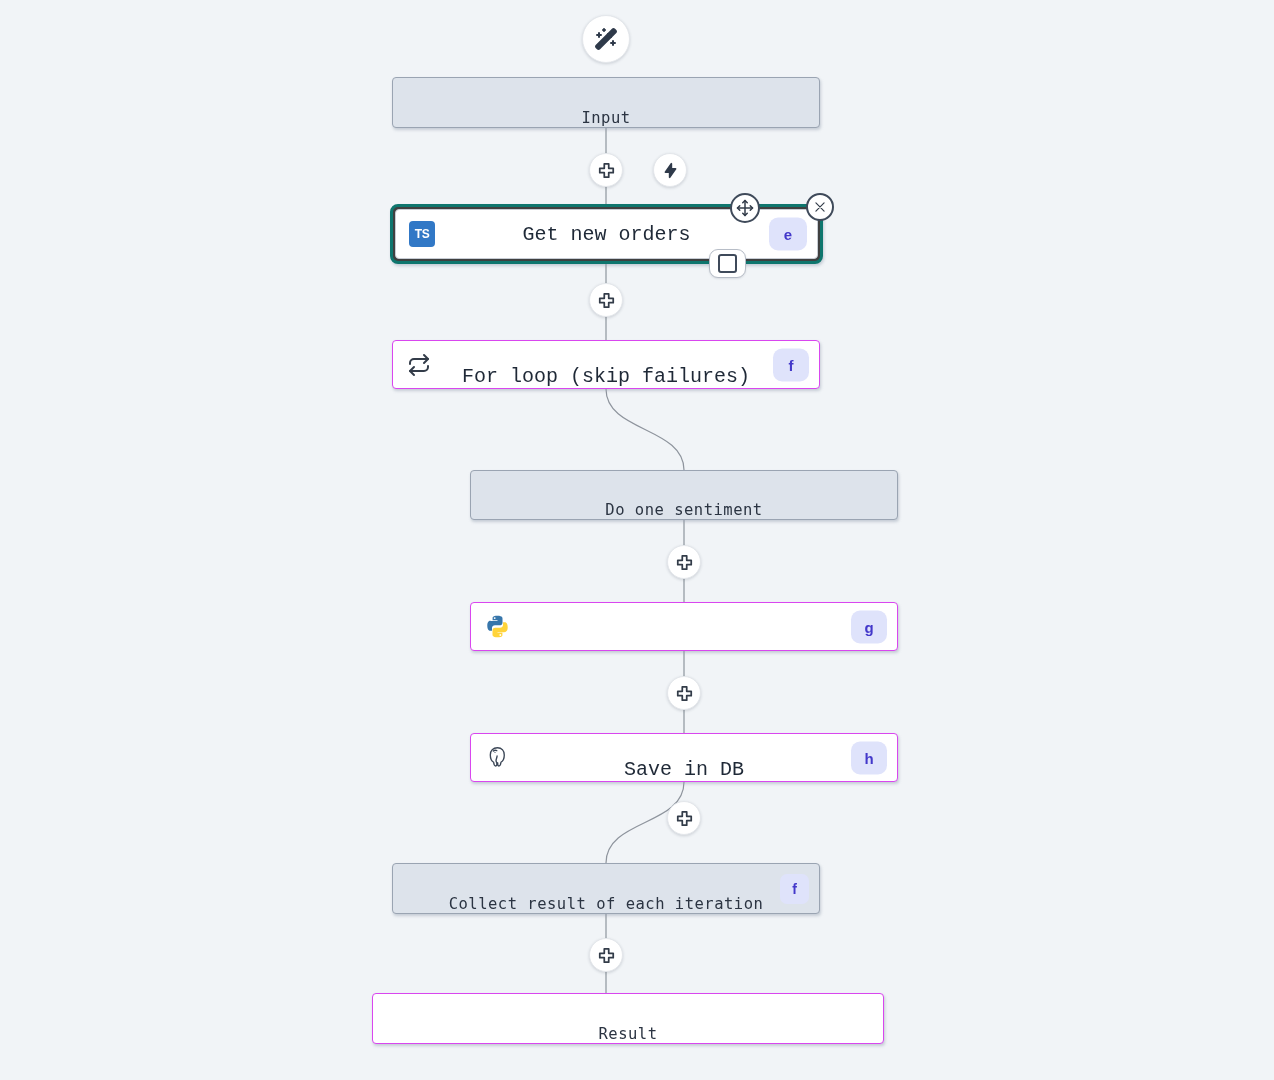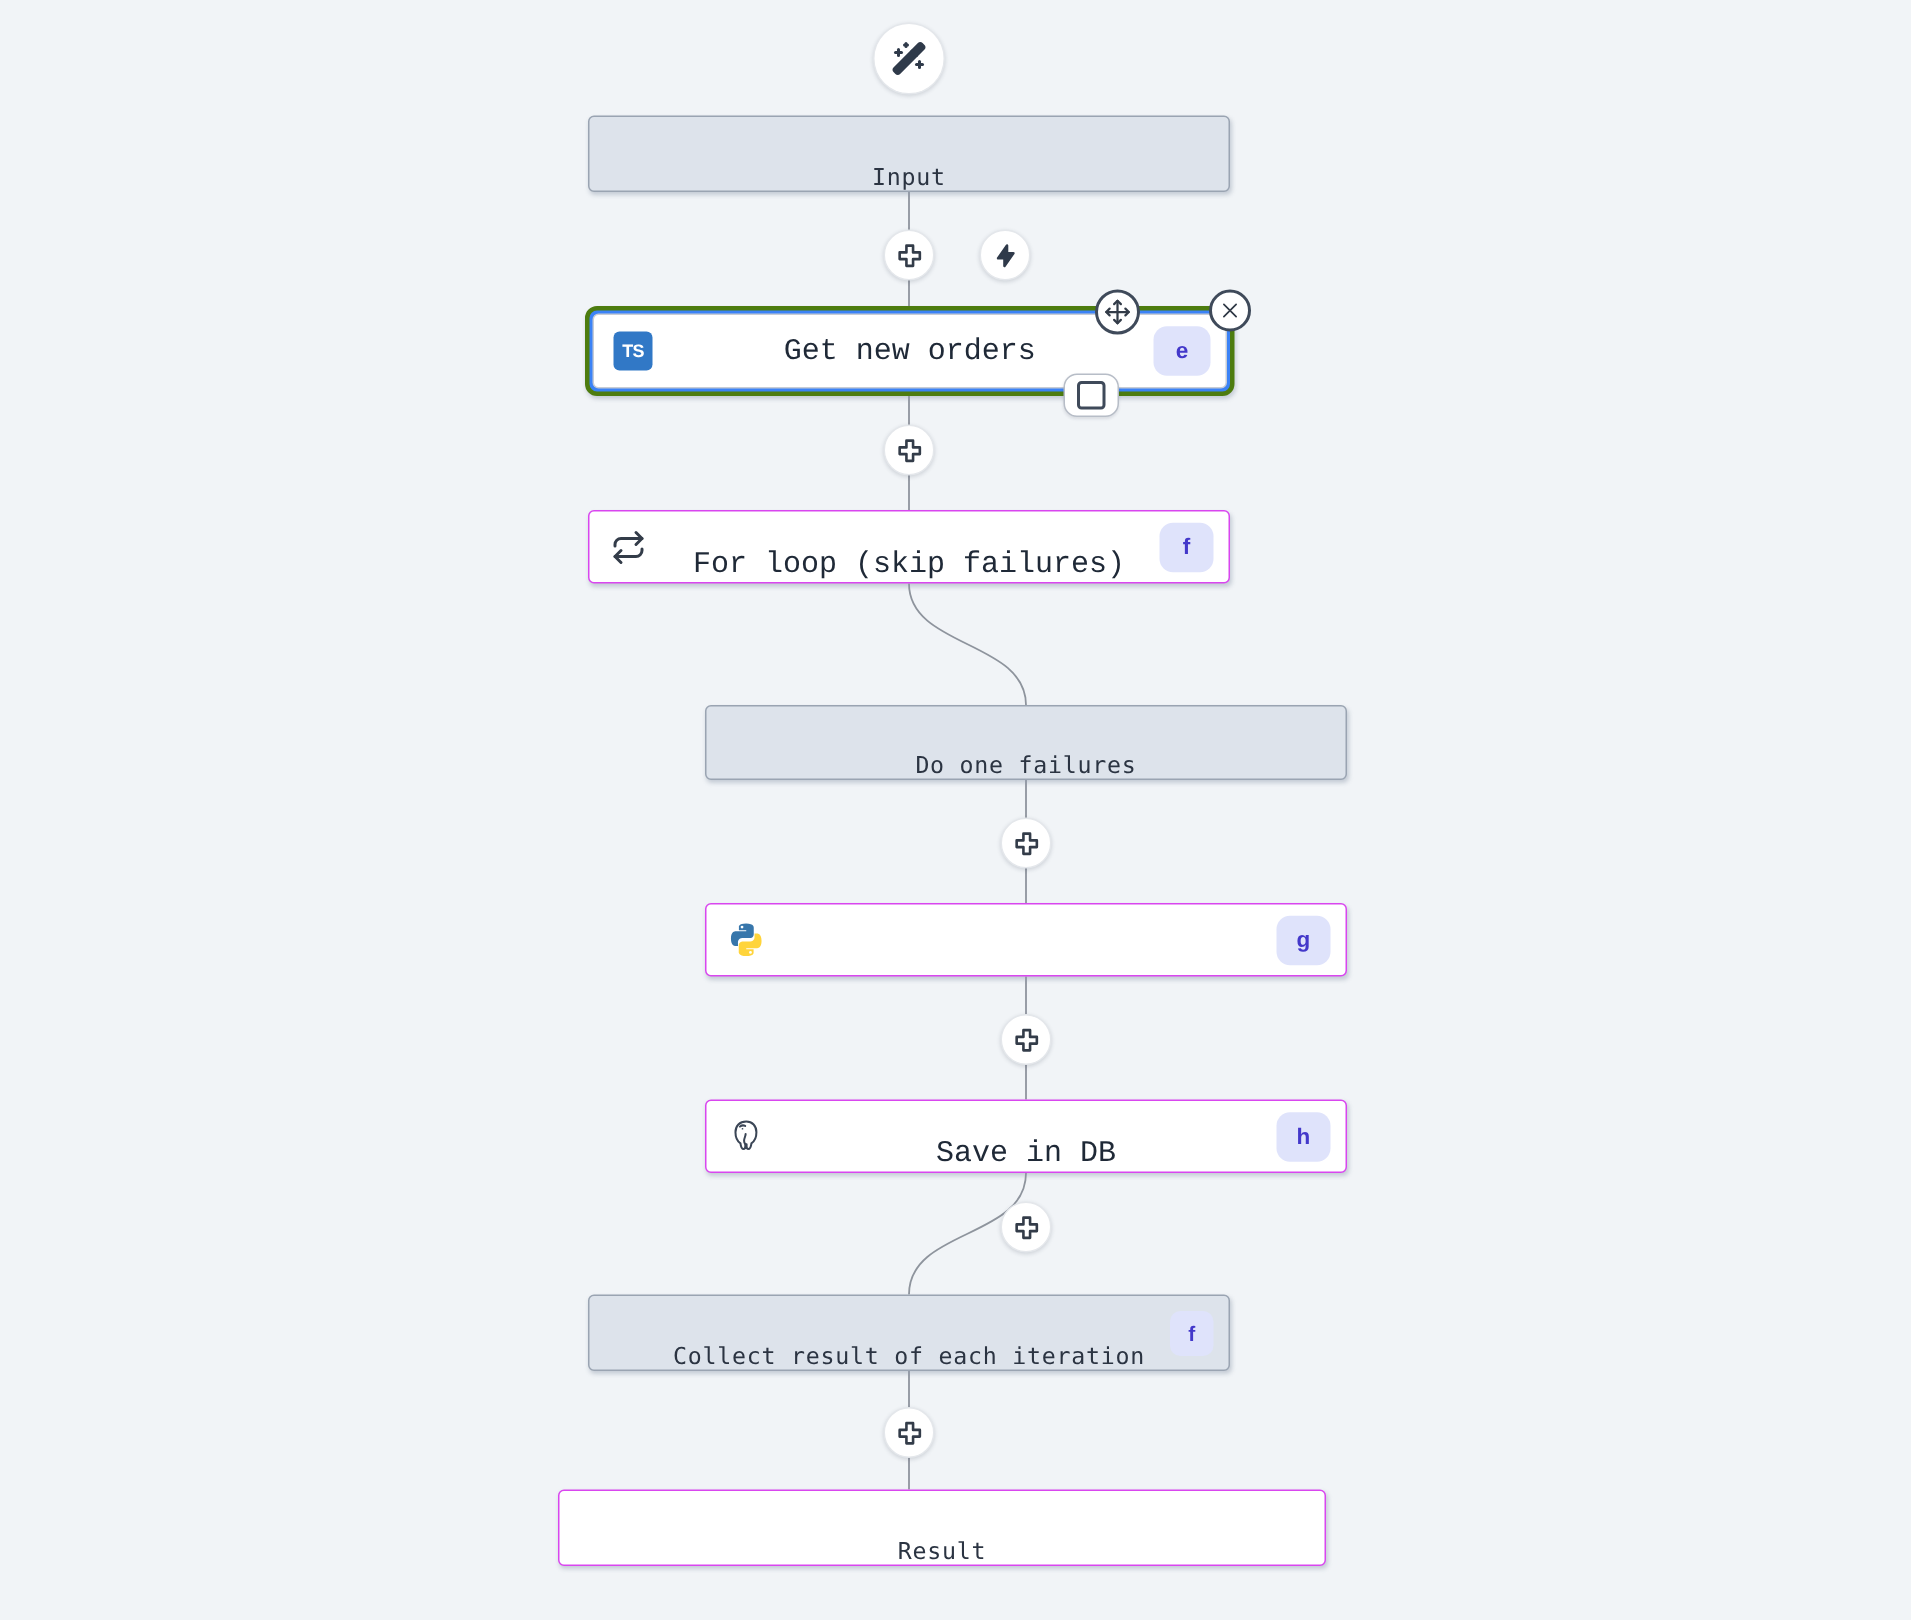--- a/index.html
+++ b/index.html
@@ -36,22 +36,22 @@
   }
   .badge{
     position:absolute;right:10px;top:50%;transform:translateY(-50%);
     width:36px;height:33px;border-radius:9px;background:#dfe3fb;color:#4338ca;
     display:flex;align-items:center;justify-content:center;
     font-weight:700;font-size:15px;font-family:"Liberation Sans",sans-serif;
   }
   .badge.small{width:29px;height:30px;border-radius:7px;font-size:14px;}
 
   .selected-outer{
-    position:absolute;box-sizing:border-box;background:#3b82f6;
-    border:3px solid #4d7c0f;border-radius:8px;padding:2px;
+    position:absolute;box-sizing:border-box;background:#404040;
+    border:3px solid #0f766e;border-radius:8px;padding:2px;
     box-shadow:1px 2px 3px rgba(145,155,172,.45);
   }
   .selected-inner{
     position:relative;width:100%;height:100%;box-sizing:border-box;
     border:1px solid #c7ccd4;border-radius:4px;background:#ffffff;
     display:flex;align-items:center;justify-content:center;
   }
   .ts-icon{
     width:26px;height:26px;border-radius:4px;background:#3178c6;color:#ffffff;
     display:flex;align-items:center;justify-content:center;
@@ -156,21 +156,21 @@
           <path d="M3 11v-1a4 4 0 0 1 4-4h14"></path>
         <path d="m7 22-4-4 4-4"></path>
           <path d="M21 13v1a4 4 0 0 1-4 4H3"></path>
       </svg>
     </span>
     <span class="label-sans">For loop (skip failures)</span>
     <span class="badge">f</span>
   </div>
 
   <div class="node virtual" style="left:470px;top:470px;width:428px;height:50px">
-    <span class="label-mono">Do one failures</span>
+    <span class="label-mono">Do one sentiment</span>
   </div>
 
   <button class="circle-btn" style="left:667px;top:545px;width:34px;height:34px">
     <svg width="19" height="19" viewBox="0 0 24 24">
       <path d="M9.2 3.5h5.6v5.7h5.7v5.6h-5.7v5.7H9.2v-5.7H3.5V9.2h5.7Z" fill="#ffffff" stroke="#333c49" stroke-width="2.2" stroke-linejoin="round"></path>
     </svg>
   </button>
 
   <div class="node module" style="left:470px;top:602px;width:428px;height:49px">
     <span class="node-icon">

